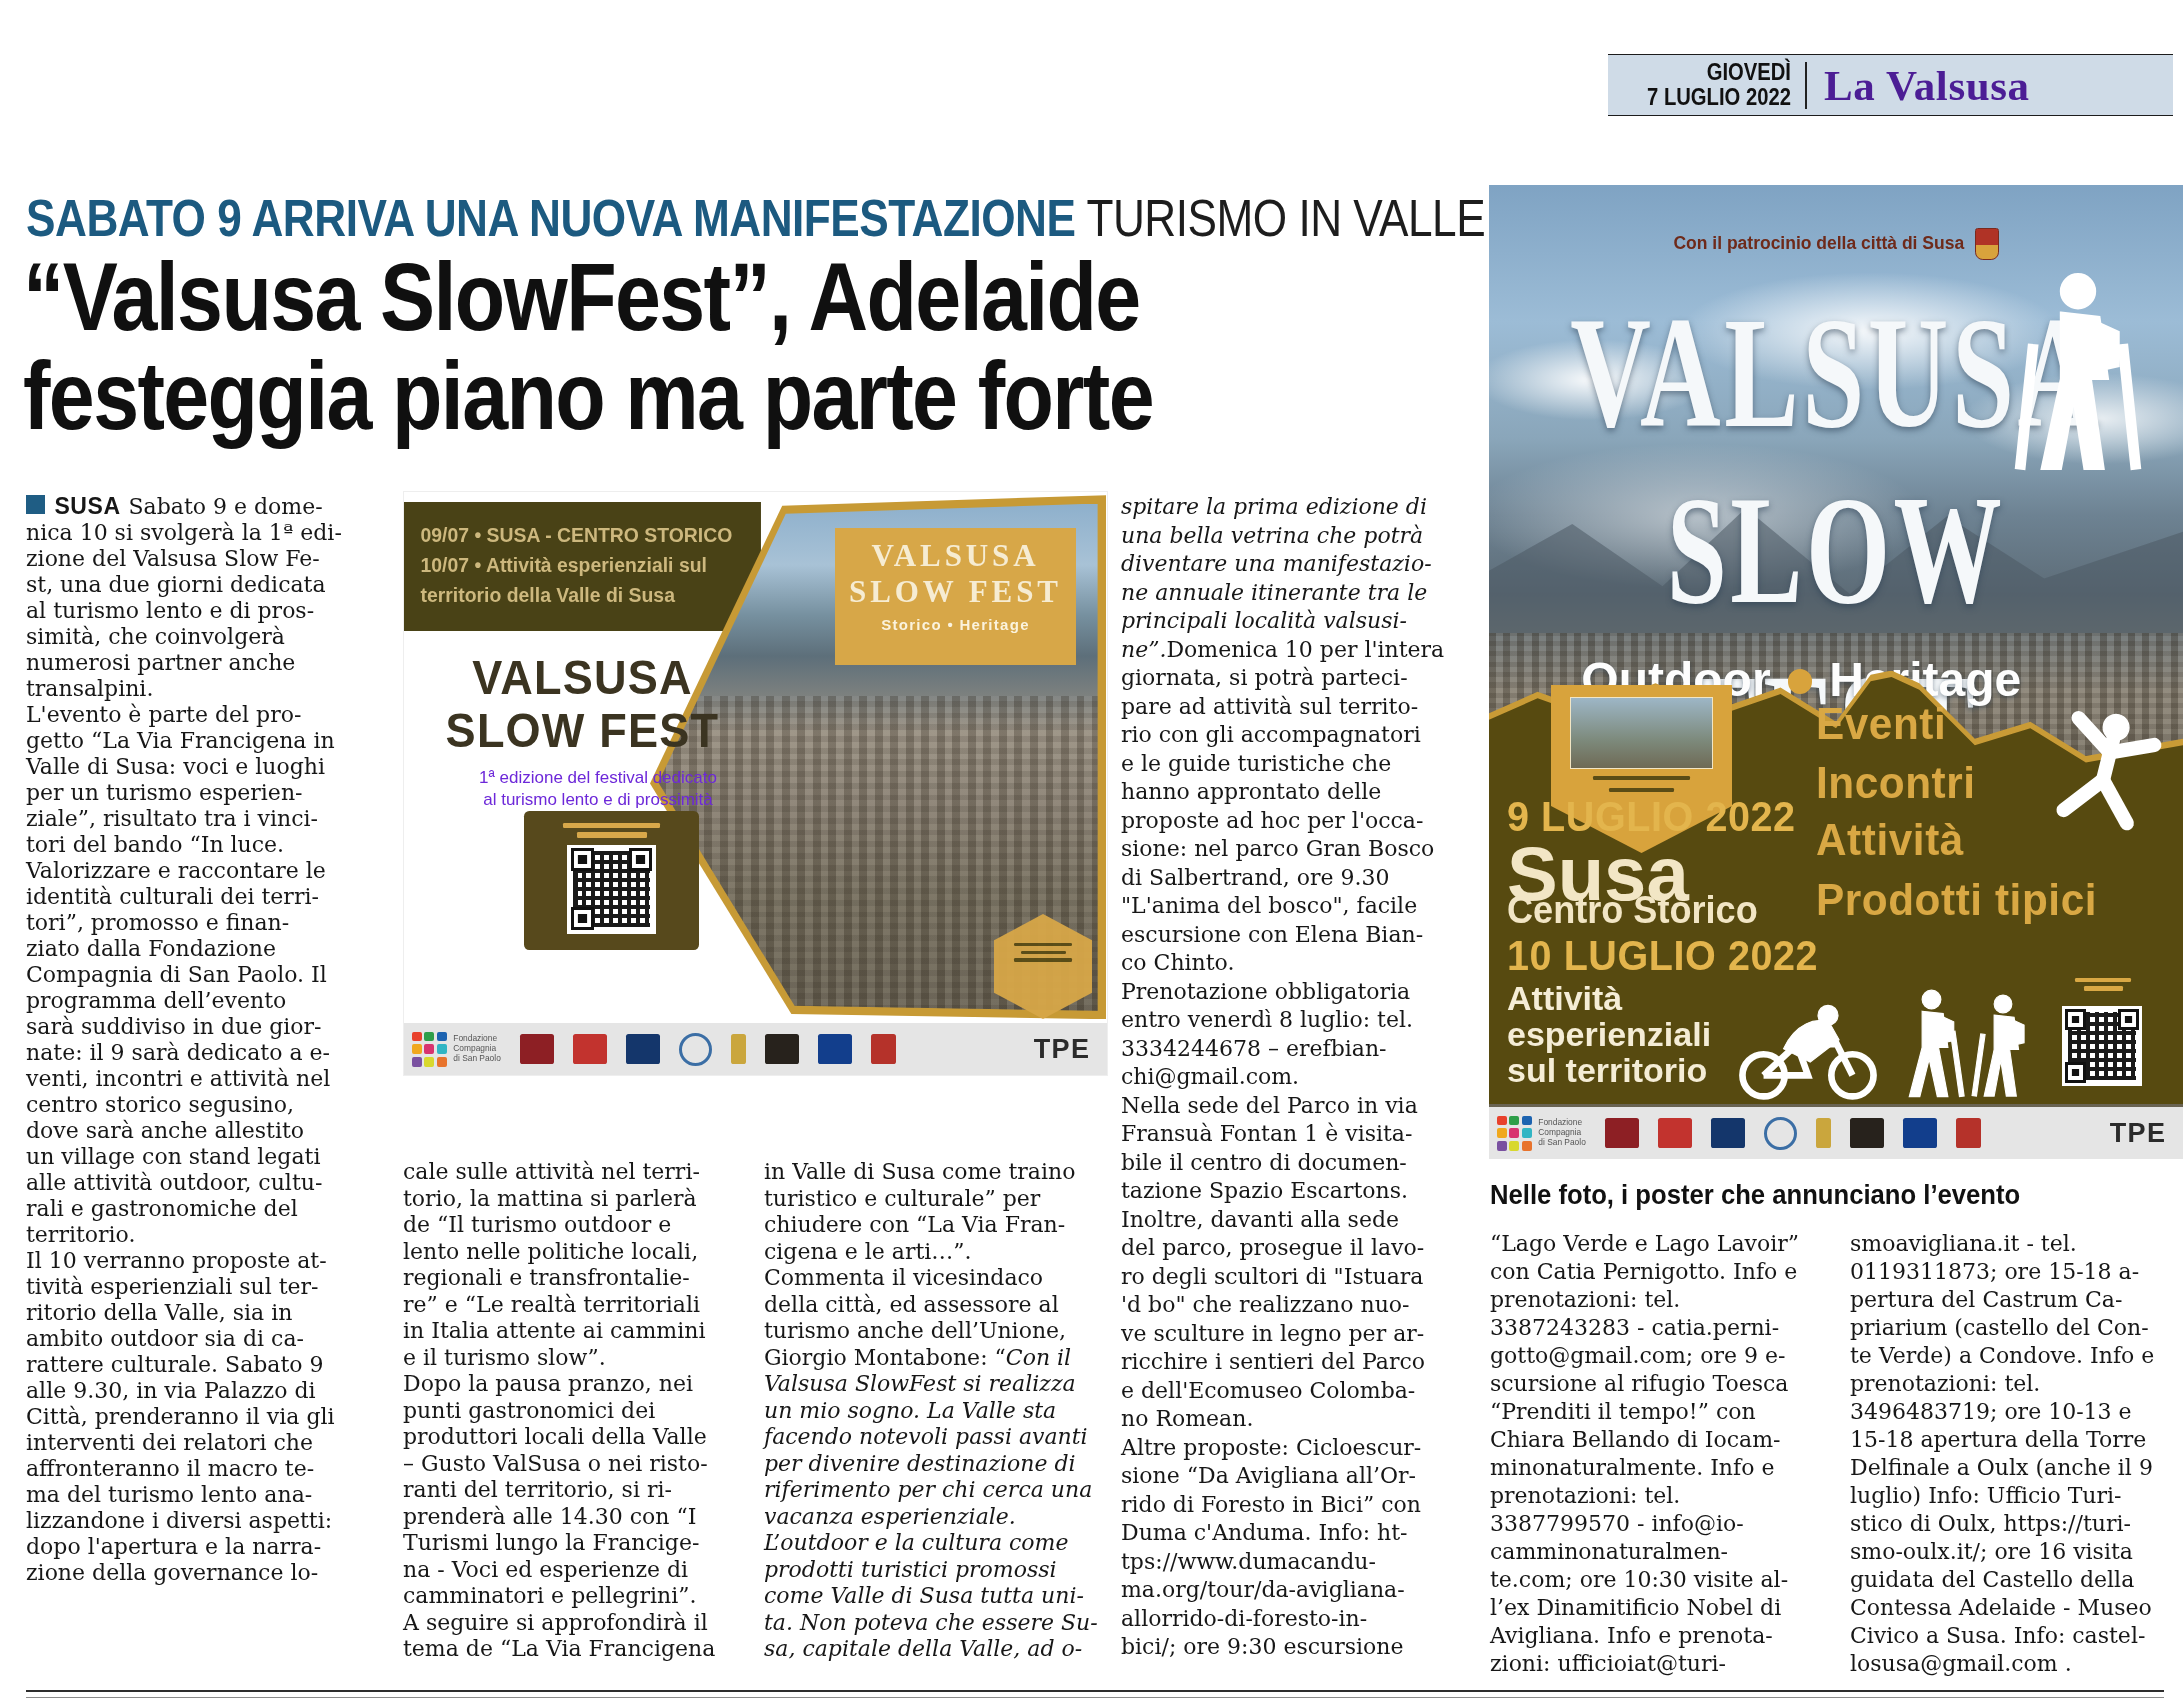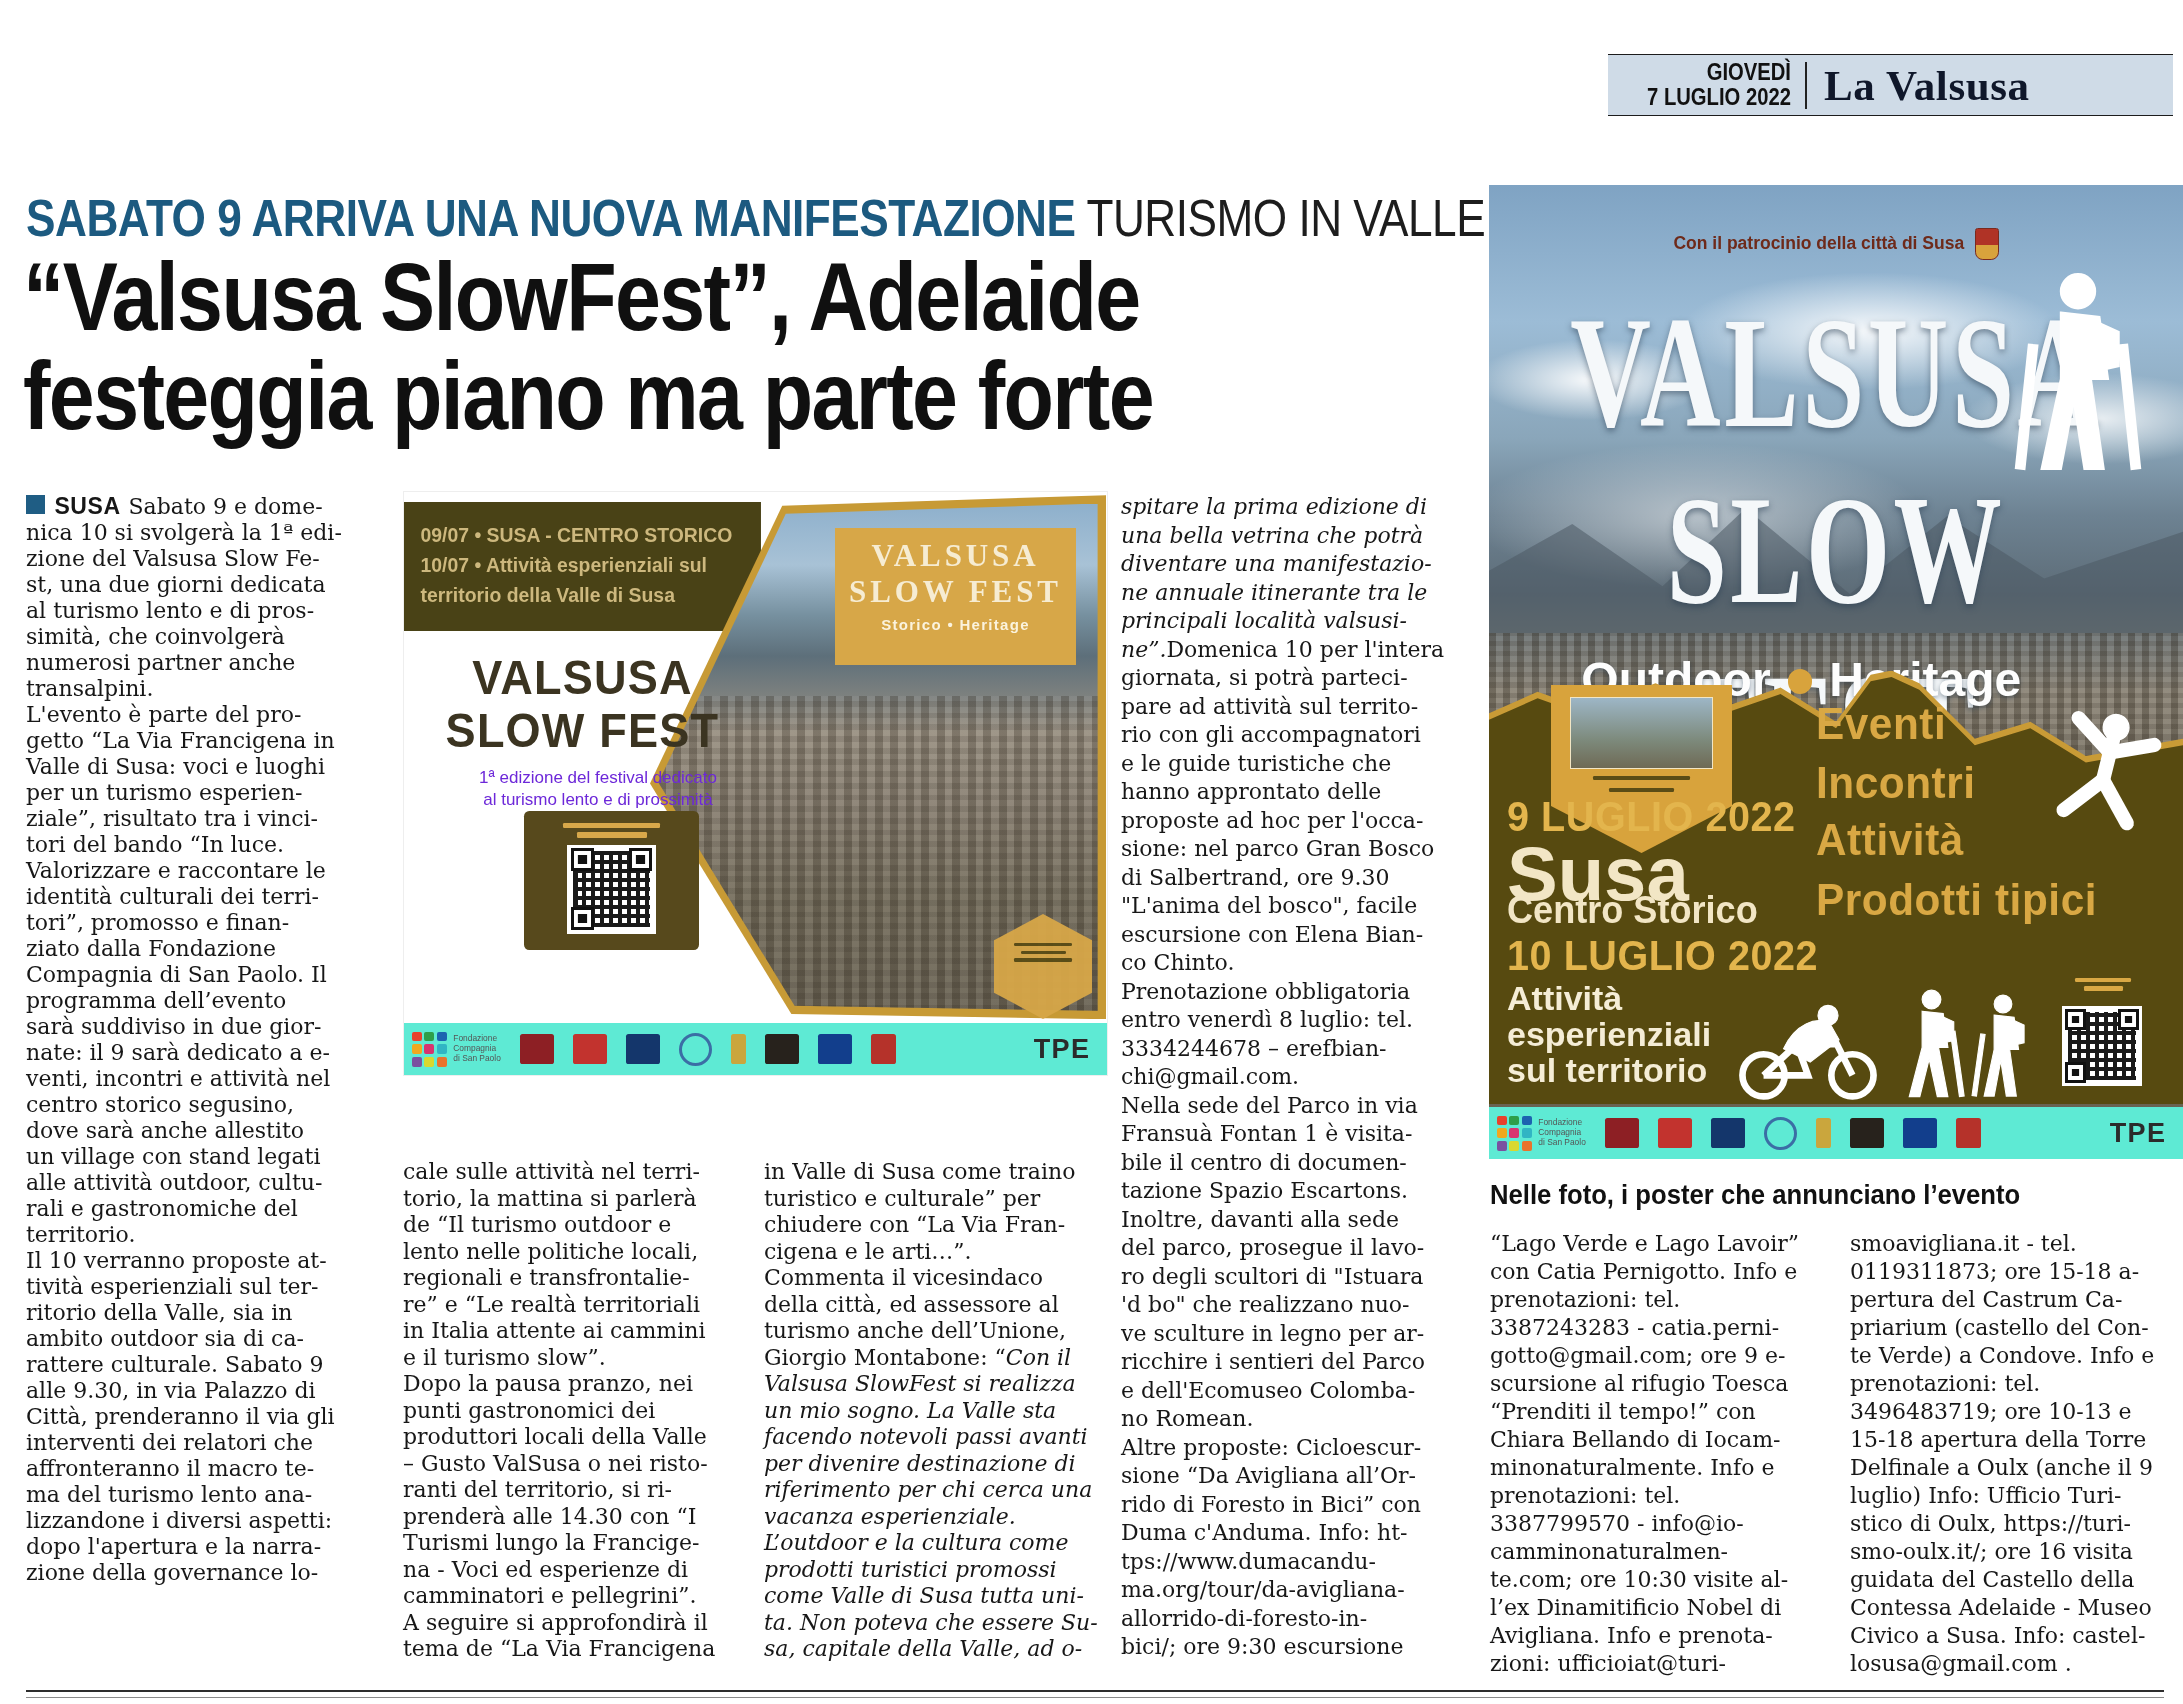--- a/index.html
+++ b/index.html
@@ -5,21 +5,21 @@
   html,body{margin:0;padding:0;background:#e8e8e8}
   .page{position:relative;width:2183px;height:1704px;background:#fff;overflow:hidden;
         font-family:"Liberation Sans",sans-serif;color:#151515}
 
   
   .masthead{position:absolute;left:1608px;top:54px;width:565px;height:60px;background:#cfdbe7;
             border-top:1.9px solid #1c1c1c;border-bottom:1.9px solid #1c1c1c;display:flex;align-items:center}
   .mast-date{width:183px;text-align:right;font-weight:700;font-size:23px;line-height:25px;
              letter-spacing:0;transform:scaleX(.88);transform-origin:right;color:#111}
   .mast-divider{width:1.9px;height:47px;background:#222;margin:0 17px 0 14.2px}
-  .mast-title{font-family:"Liberation Serif",serif;font-weight:700;font-size:43px;color:#0f172a;letter-spacing:0.6px}
+  .mast-title{font-family:"Liberation Serif",serif;font-weight:700;font-size:43px;color:#4c1d95;letter-spacing:0.6px}
 
   
   .kicker{position:absolute;left:26px;top:192px;white-space:nowrap;transform:scaleX(.85);transform-origin:left;
           font-size:52px;line-height:52px}
   .kicker-main{color:#1c5a80;font-weight:900;letter-spacing:-0.6px}
   .kicker-sub{color:#1d1d1d;font-weight:400;letter-spacing:-0.6px}
   .headline{position:absolute;left:23px;top:247px;transform:scaleX(.86);transform-origin:left;
             font-weight:900;font-size:96px;line-height:99px;color:#101010;letter-spacing:-1.9px;white-space:nowrap}
 
   
@@ -27,21 +27,21 @@
            color:#171717;white-space:pre-line;text-align:left}
   .lh40{line-height:26px}.lh41{line-height:26.5px}.lh43{line-height:28px}.lh44{line-height:28.5px}
   .it{font-style:italic}
   .sq{display:inline-block;width:19.4px;height:19.4px;background:#1f5d84;margin-right:9px}
   .lead{font-family:"Liberation Sans",sans-serif;font-weight:700;font-size:23px;margin-right:7.8px;letter-spacing:0.6px}
 
   .caption{position:absolute;left:1490px;top:1180px;width:686px;font-weight:700;font-size:27px;
            transform:scaleX(.95);transform-origin:left;color:#111}
 
   
-  .logostrip{position:absolute;left:0;right:0;bottom:0;height:52px;background:#5eead4;display:flex;
+  .logostrip{position:absolute;left:0;right:0;bottom:0;height:52px;background:#e5e5e5;display:flex;
              align-items:center;gap:19px;padding:0 7.8px;box-sizing:border-box}
   .fond{display:flex;gap:6.5px;align-items:center;flex:0 0 auto}
   .fond-grid{width:35px;height:35px;display:grid;grid-template-columns:repeat(3,1fr);gap:2.6px}
   .fond-grid i{border-radius:1.9px}
   .fond-grid i:nth-child(1){background:#e8412c}.fond-grid i:nth-child(2){background:#2e9e49}
   .fond-grid i:nth-child(3){background:#1c63b0}.fond-grid i:nth-child(4){background:#f0a81e}
   .fond-grid i:nth-child(5){background:#d8336f}.fond-grid i:nth-child(6){background:#31b5c4}
   .fond-grid i:nth-child(7){background:#7a51a0}.fond-grid i:nth-child(8){background:#d8d82e}
   .fond-grid i:nth-child(9){background:#e8732c}
   .fond-txt{font-size:8.4px;line-height:9.7px;color:#555;white-space:pre-line}

